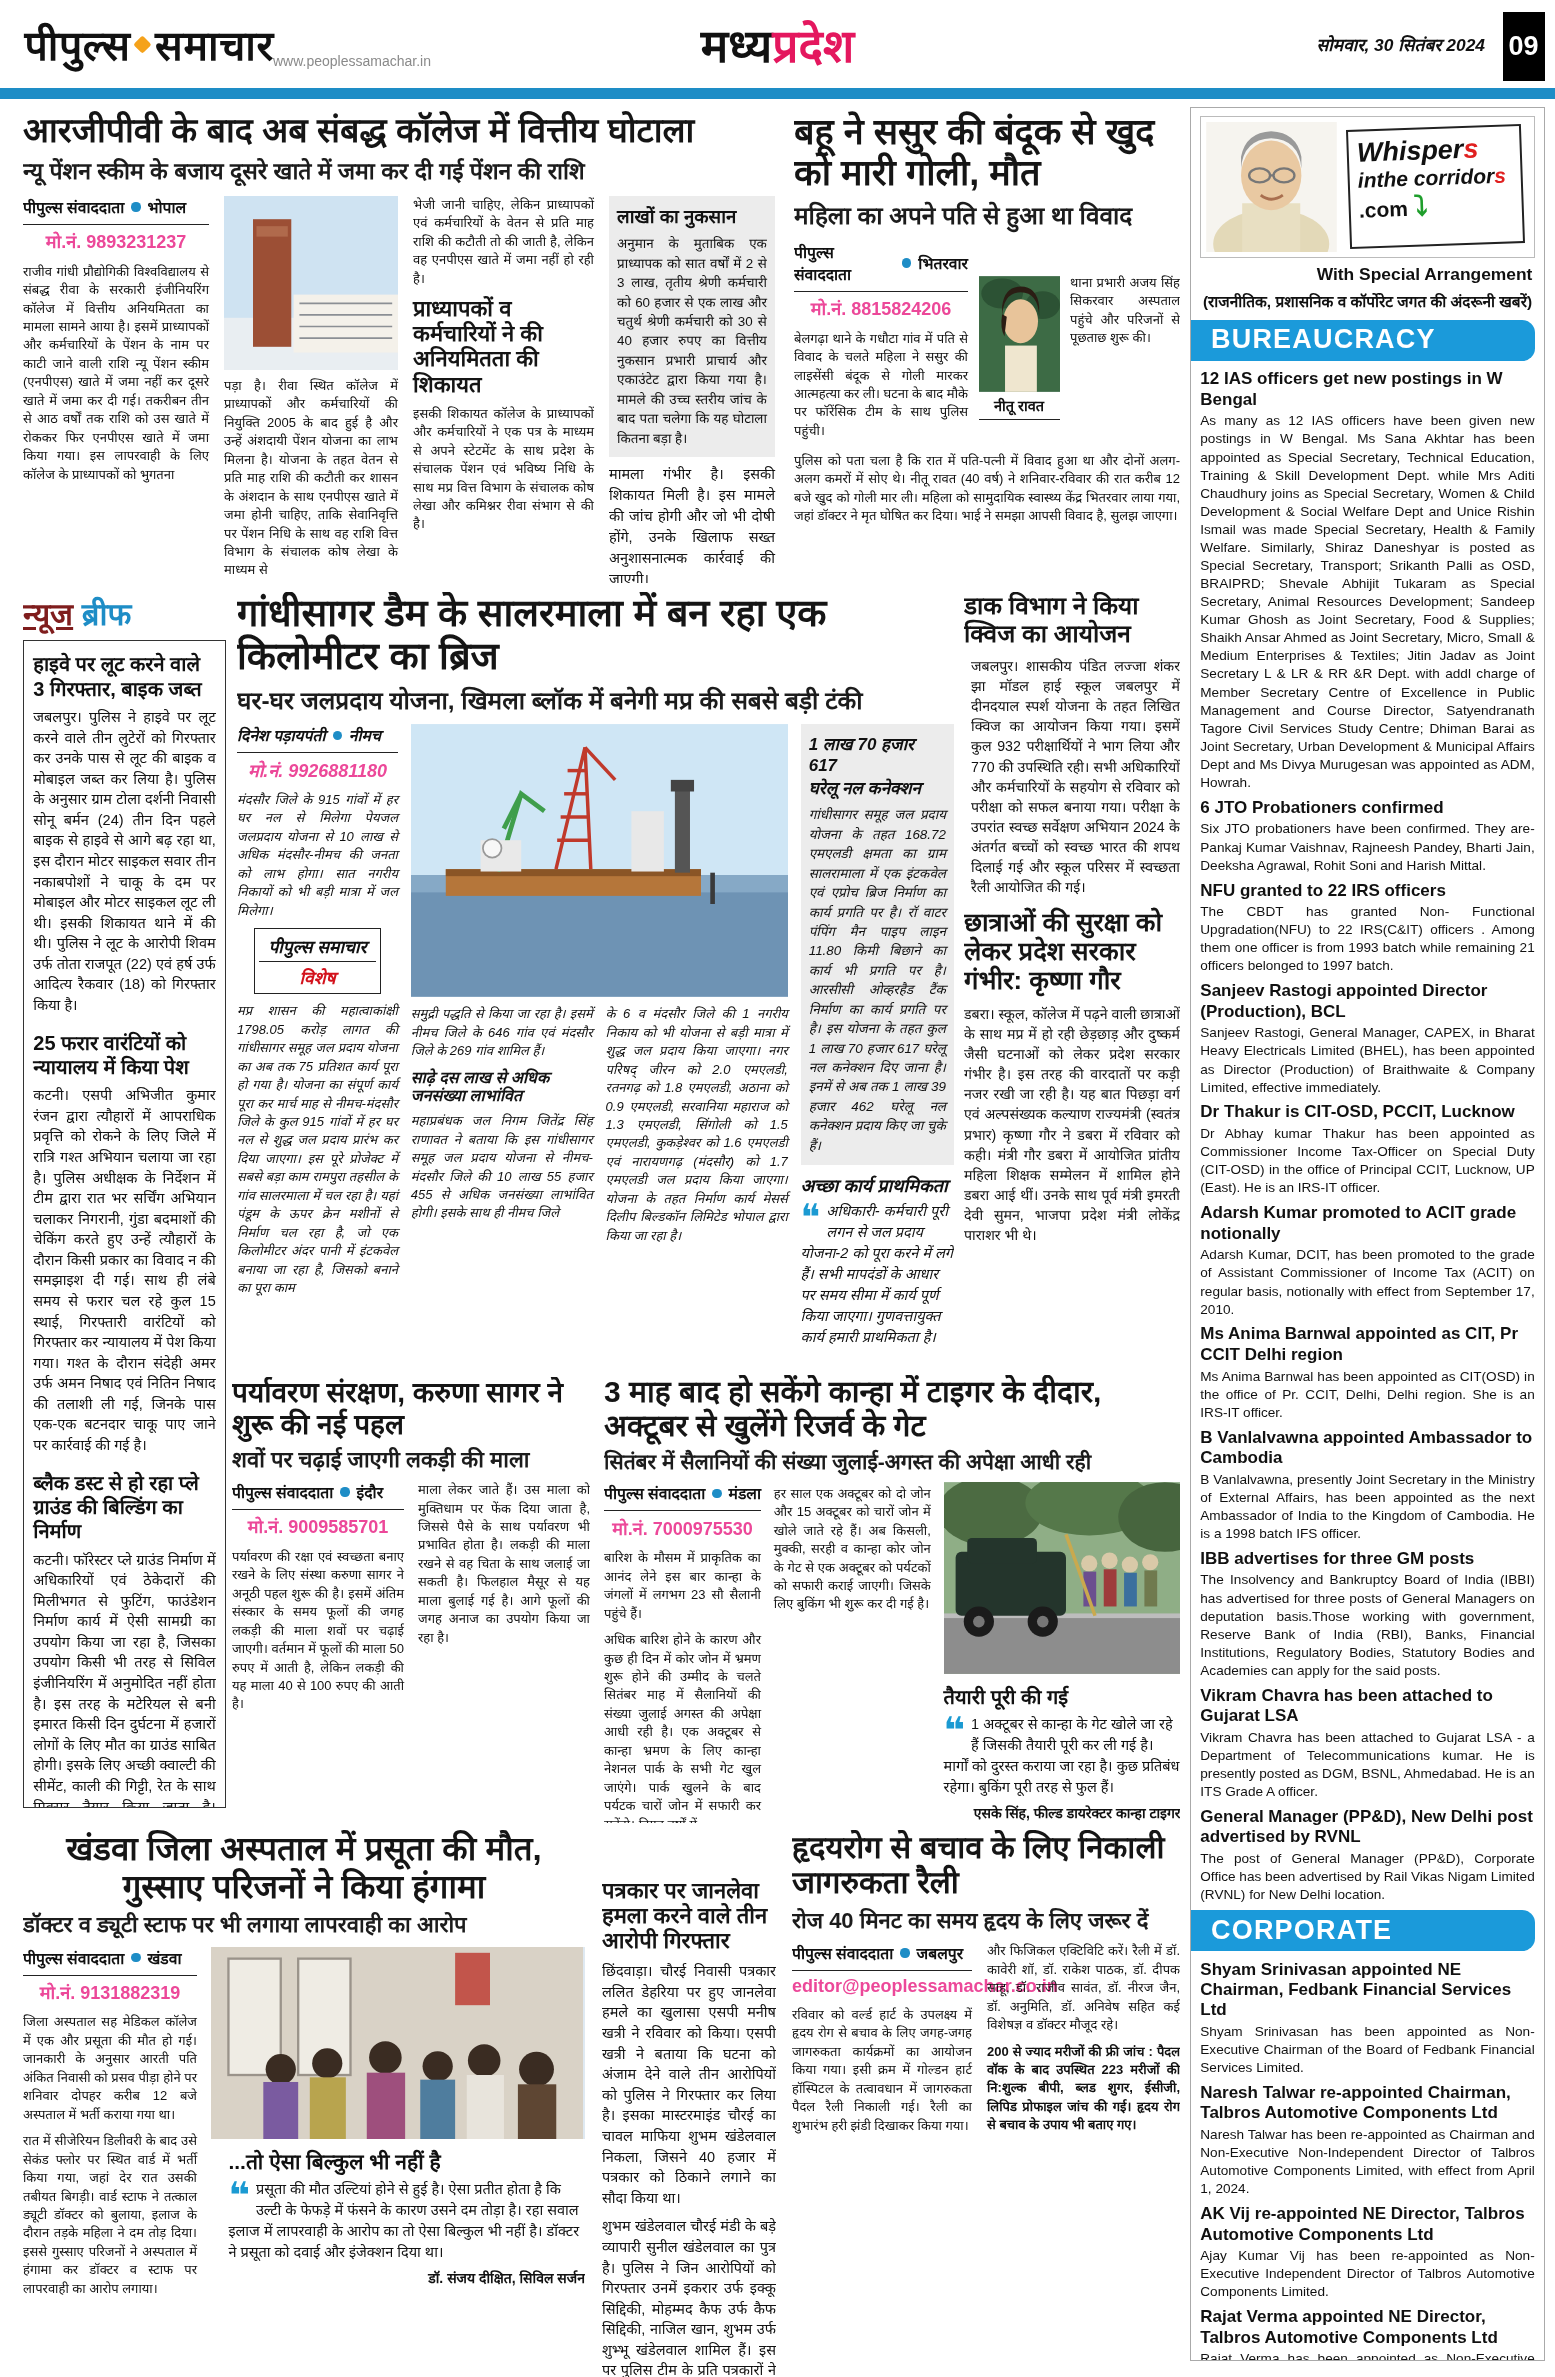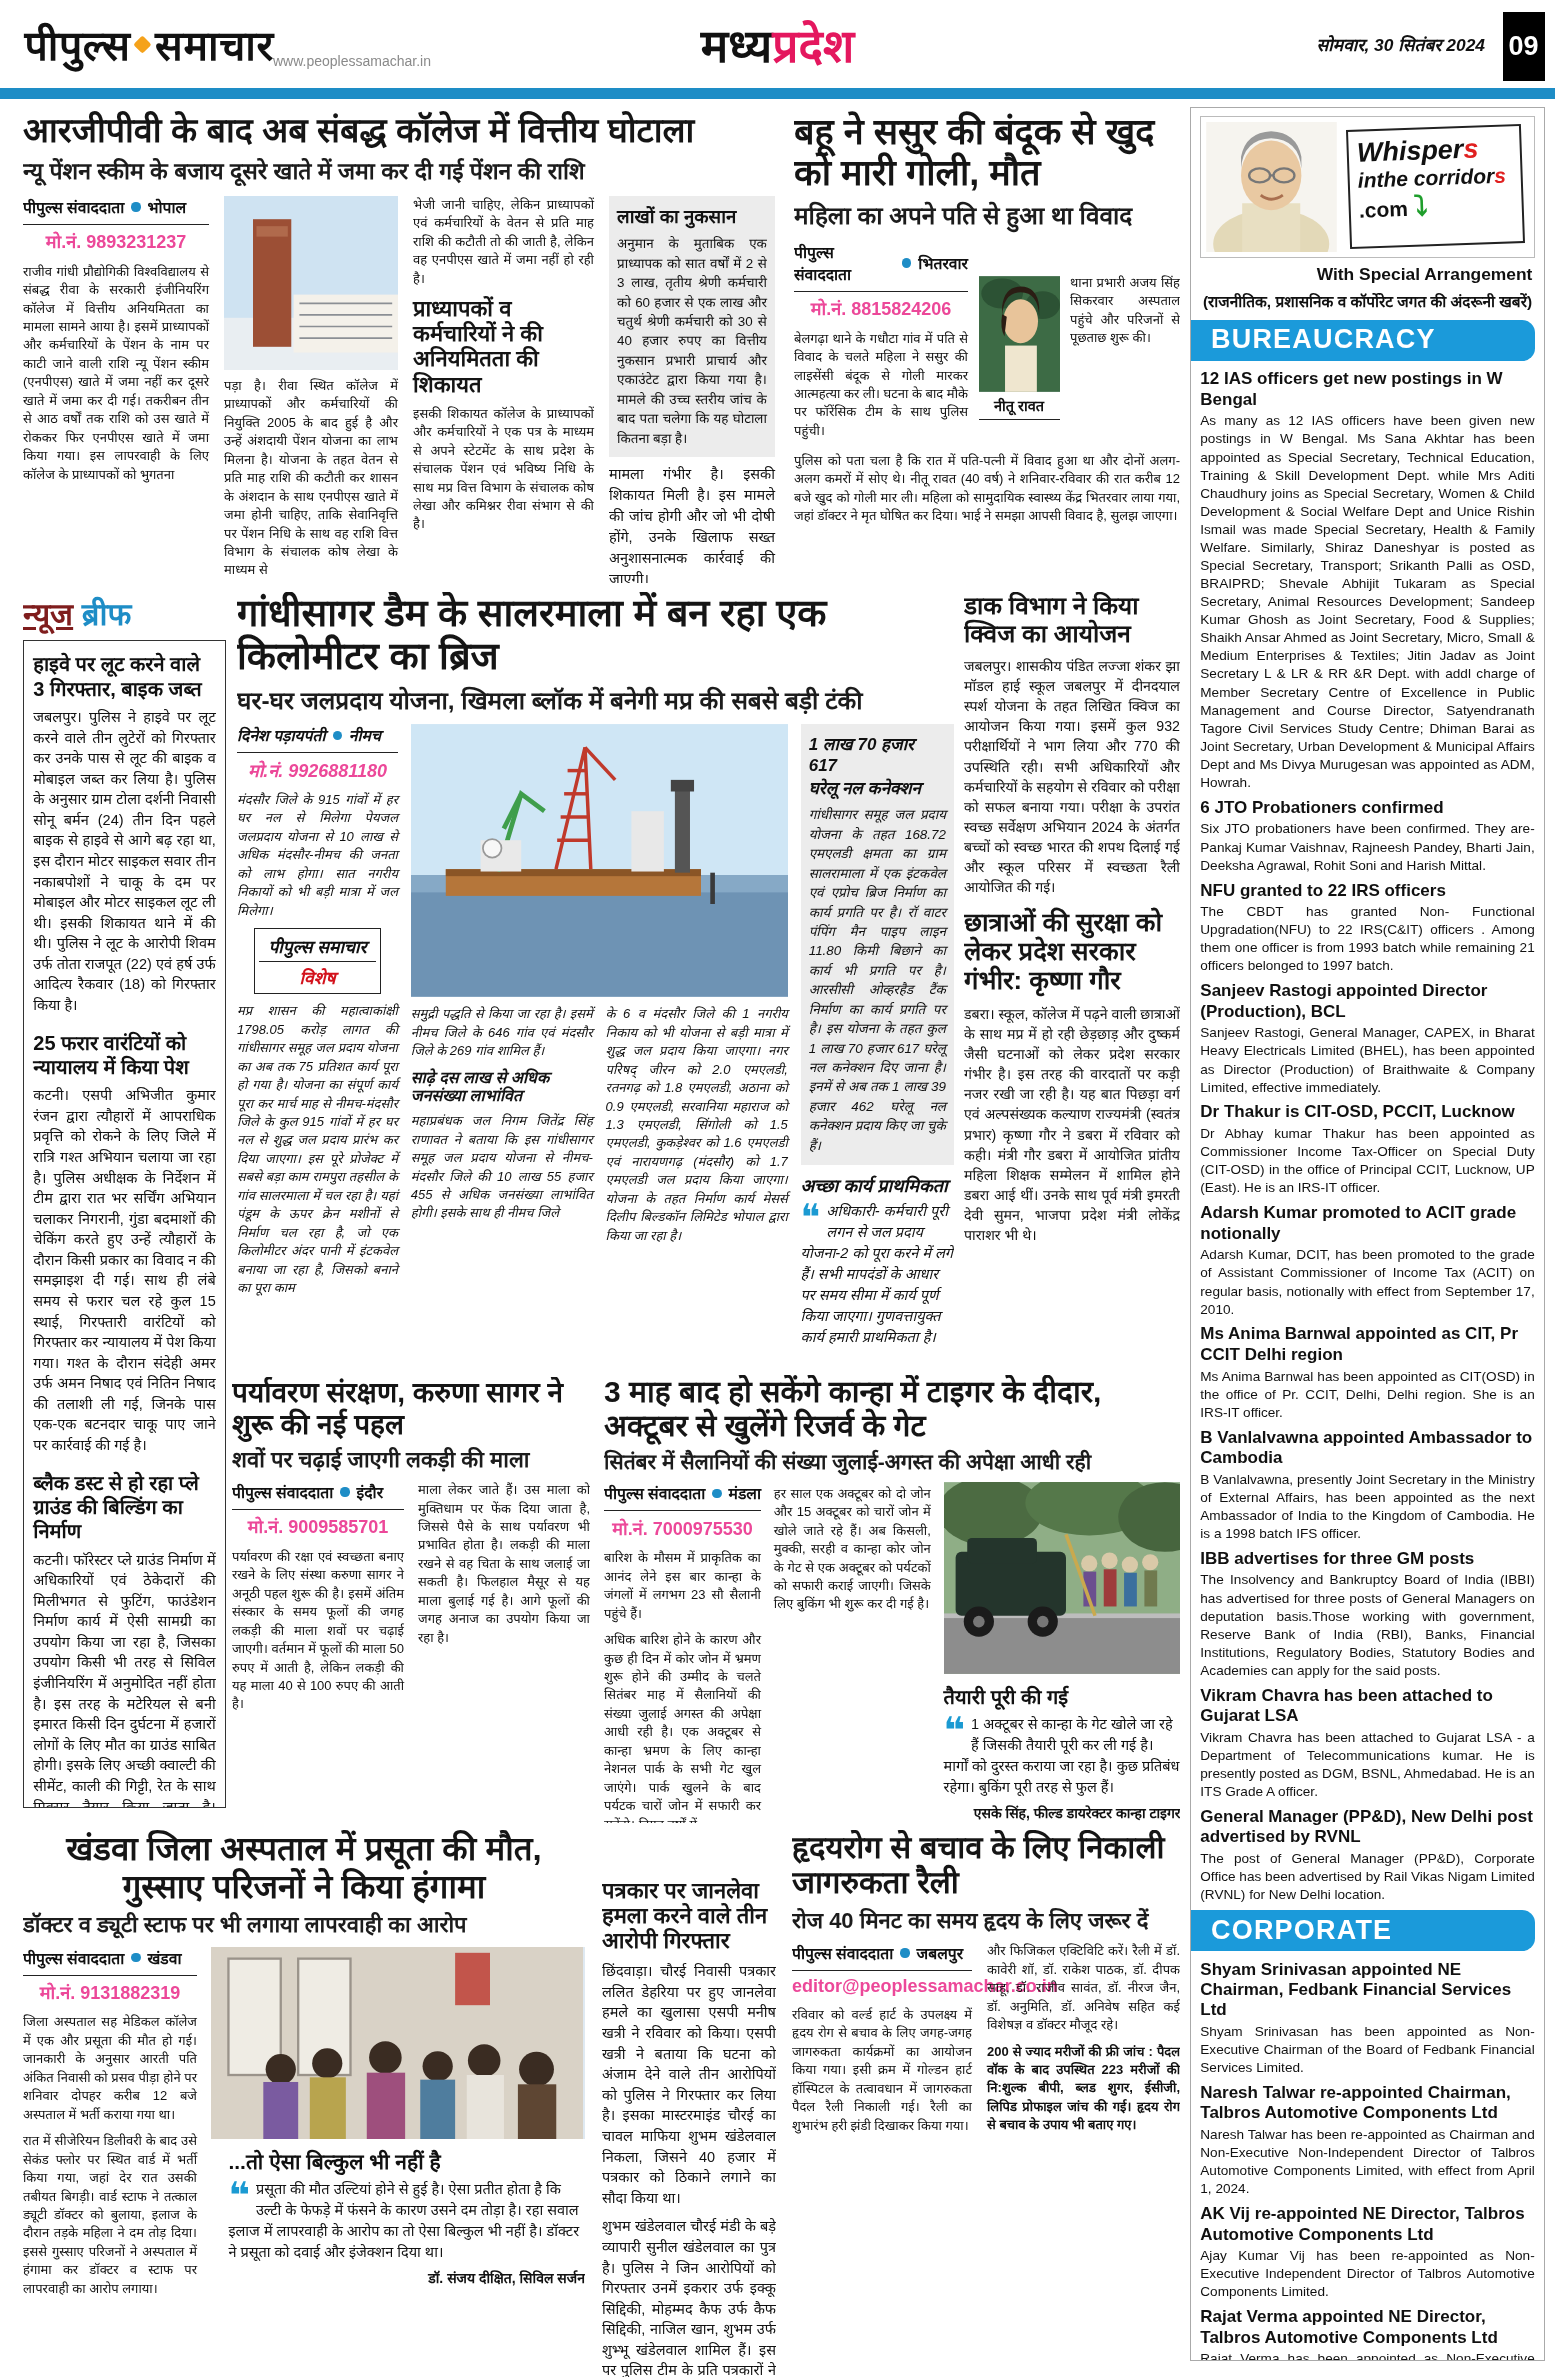--- a/index.html
+++ b/index.html
@@ -279,21 +279,21 @@
           <span class="qicon">❝</span>
           <span class="qtext">अधिकारी- कर्मचारी पूरी लगन से जल प्रदाय योजना-2 को पूरा करने में लगे हैं। सभी मापदंडों के आधार पर समय सीमा में कार्य पूर्ण किया जाएगा। गुणवत्तायुक्त कार्य हमारी प्राथमिकता है।</span>
         </div>
 
       </div>
     </div>
   </div>
 
   <div class="abs" style="left:964px;top:592px;width:216px;height:772px;">
     <div class="hx" style="font-size:24.4px;">डाक विभाग ने किया क्विज का आयोजन</div>
-    <div class="body" style="font-size:14.2px;margin-top:8.1px;">
+    <div class="body" style="font-size:14.2px;margin-top:8.1px;margin-left:7px;">
       <p class="noind">जबलपुर। शासकीय पंडित लज्जा शंकर झा मॉडल हाई स्कूल जबलपुर में दीनदयाल स्पर्श योजना के तहत लिखित क्विज का आयोजन किया गया। इसमें कुल 932 परीक्षार्थियों ने भाग लिया और 770 की उपस्थिति रही। सभी अधिकारियों और कर्मचारियों के सहयोग से रविवार को परीक्षा को सफल बनाया गया। परीक्षा के उपरांत स्वच्छ सर्वेक्षण अभियान 2024 के अंतर्गत बच्चों को स्वच्छ भारत की शपथ दिलाई गई और स्कूल परिसर में स्वच्छता रैली आयोजित की गई।</p>
     </div>
     <div class="hx" style="font-size:25.6px;margin-top:10.5px;">छात्राओं की सुरक्षा को लेकर प्रदेश सरकार गंभीर: कृष्णा गौर</div>
     <div class="body" style="font-size:14.2px;margin-top:8.1px;">
       <p class="noind">डबरा। स्कूल, कॉलेज में पढ़ने वाली छात्राओं के साथ मप्र में हो रही छेड़छाड़ और दुष्कर्म जैसी घटनाओं को लेकर प्रदेश सरकार गंभीर है। इस तरह की वारदातों पर कड़ी नजर रखी जा रही है। यह बात पिछड़ा वर्ग एवं अल्पसंख्यक कल्याण राज्यमंत्री (स्वतंत्र प्रभार) कृष्णा गौर ने डबरा में रविवार को कही। मंत्री गौर डबरा में आयोजित प्रांतीय महिला शिक्षक सम्मेलन में शामिल होने डबरा आई थीं। उनके साथ पूर्व मंत्री इमरती देवी सुमन, भाजपा प्रदेश मंत्री लोकेंद्र पाराशर भी थे।</p>
     </div>
   </div>
 
   <div class="abs" style="left:232px;top:1377px;width:358px;height:445px;">
     <div class="hx" style="font-size:28px;">पर्यावरण संरक्षण, करुणा सागर ने शुरू की नई पहल</div>

